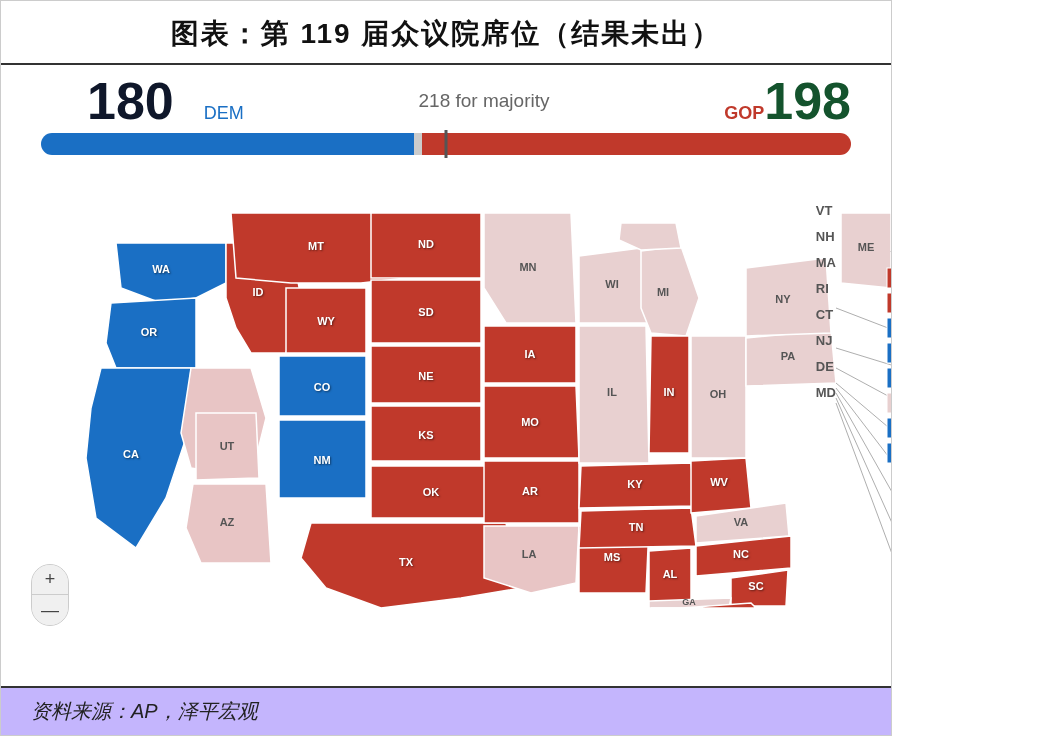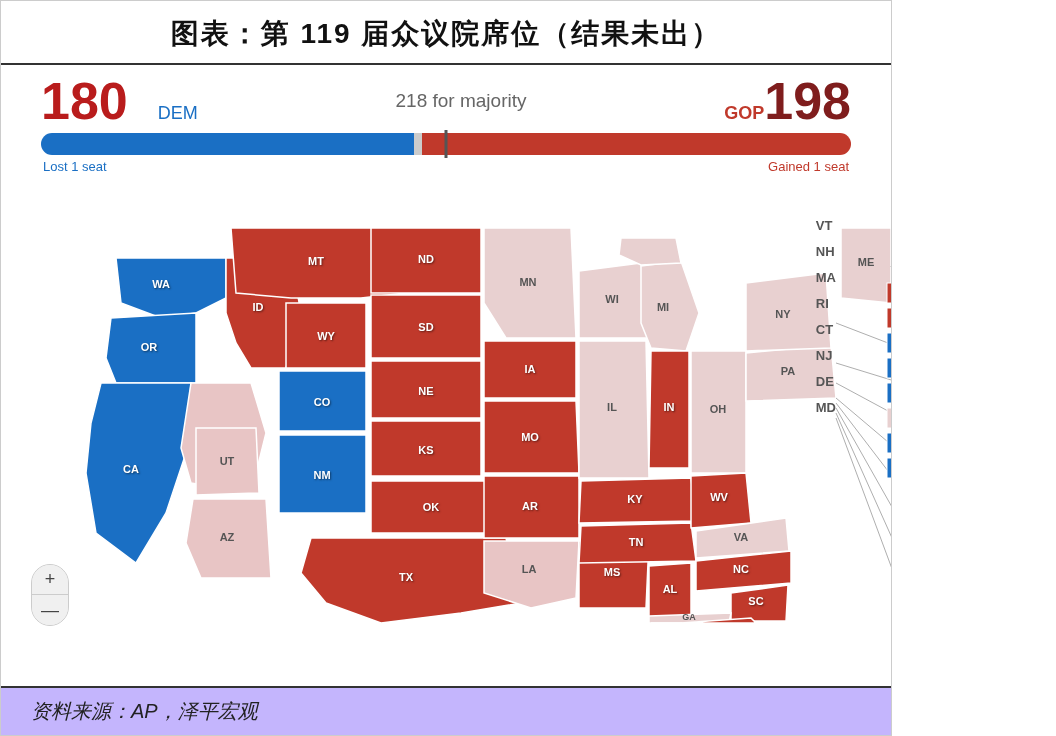--- a/index.html
+++ b/index.html
@@ -43,42 +43,43 @@
       margin-bottom: 6px;
     }
     .dem-score {
       display: flex;
       align-items: baseline;
       gap: 6px;
     }
     .dem-num {
       font-size: 52px;
       font-weight: bold;
-      color: #b91c1c;
+      color: #0f172a;
       line-height: 1;
+      margin-left: 46px;
     }
     .dem-label {
       font-size: 18px;
       font-weight: normal;
       color: #1a6fc4;
       margin-left: 24px;
     }
     .majority-label {
       font-size: 19px;
       color: #666;
       text-align: center;
     }
     .gop-score {
       display: flex;
       align-items: baseline;
     }
     .gop-num {
       font-size: 52px;
       font-weight: bold;
-      color: #7f1d1d;
+      color: #14532d;
       line-height: 1;
     }
     .gop-label {
       font-size: 18px;
       font-weight: bold;
       color: #c0392b;
     }
 
     
     .bar-container {
@@ -225,24 +226,20 @@
       </div>
     </div>
 
     <div class="bar-container">
       <div class="bar-dem" style="width: 46%;"></div>
       <div class="bar-gap"></div>
       <div class="bar-gop"></div>
       <div class="majority-marker"></div>
     </div>
 
-    <div class="seat-change-row">
-      <span class="lost-seat">Lost 1 seat</span>
-      <span class="gained-seat">Gained 1 seat</span>
-    </div>
   </div>
 
   <div class="map-section">
     <div class="map-svg-container">
 
       <svg width="870" height="440" viewBox="0 0 870 440" style="position:absolute; left:30px; top:5px;">
 
         <polygon points="85,75 195,75 195,115 165,130 130,135 90,120" fill="#1a6fc4" stroke="white" stroke-width="1.5"></polygon>
         <text x="130" y="105" class="state-label">WA</text>
 

